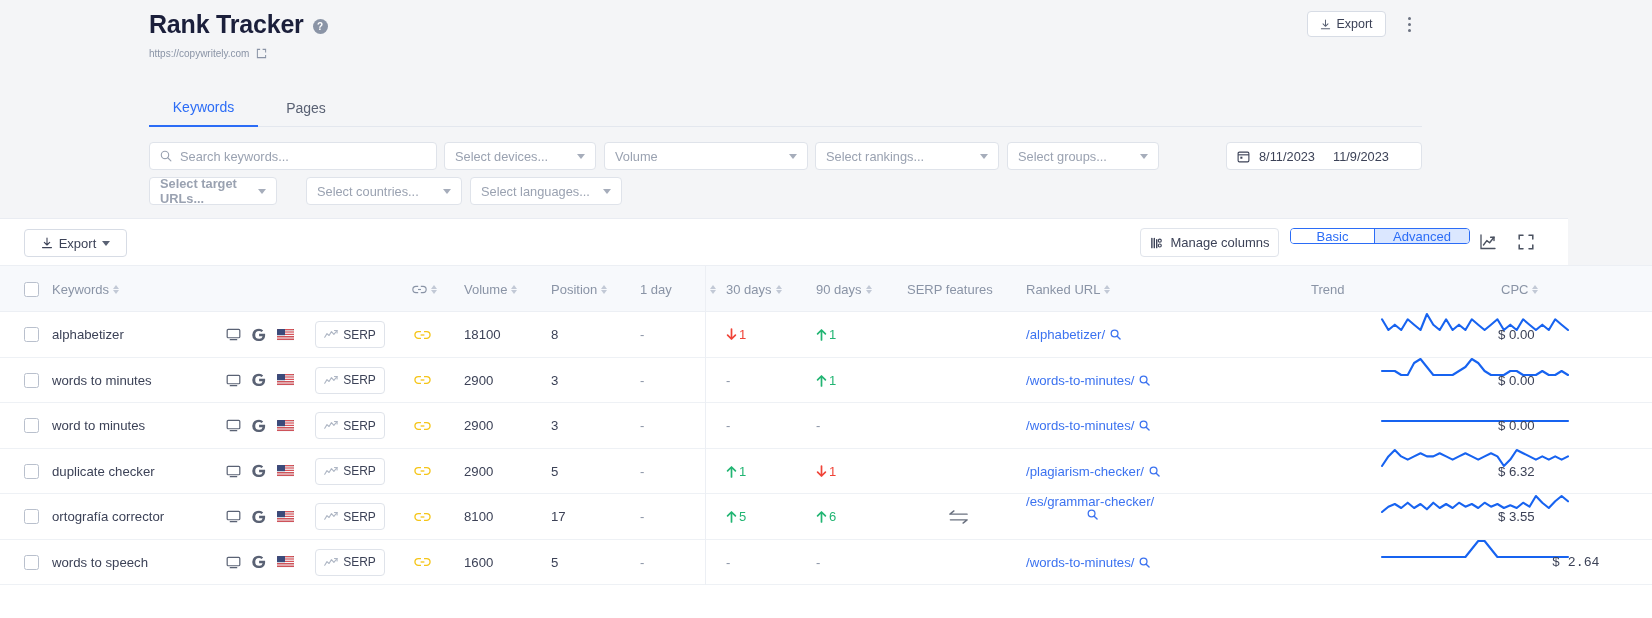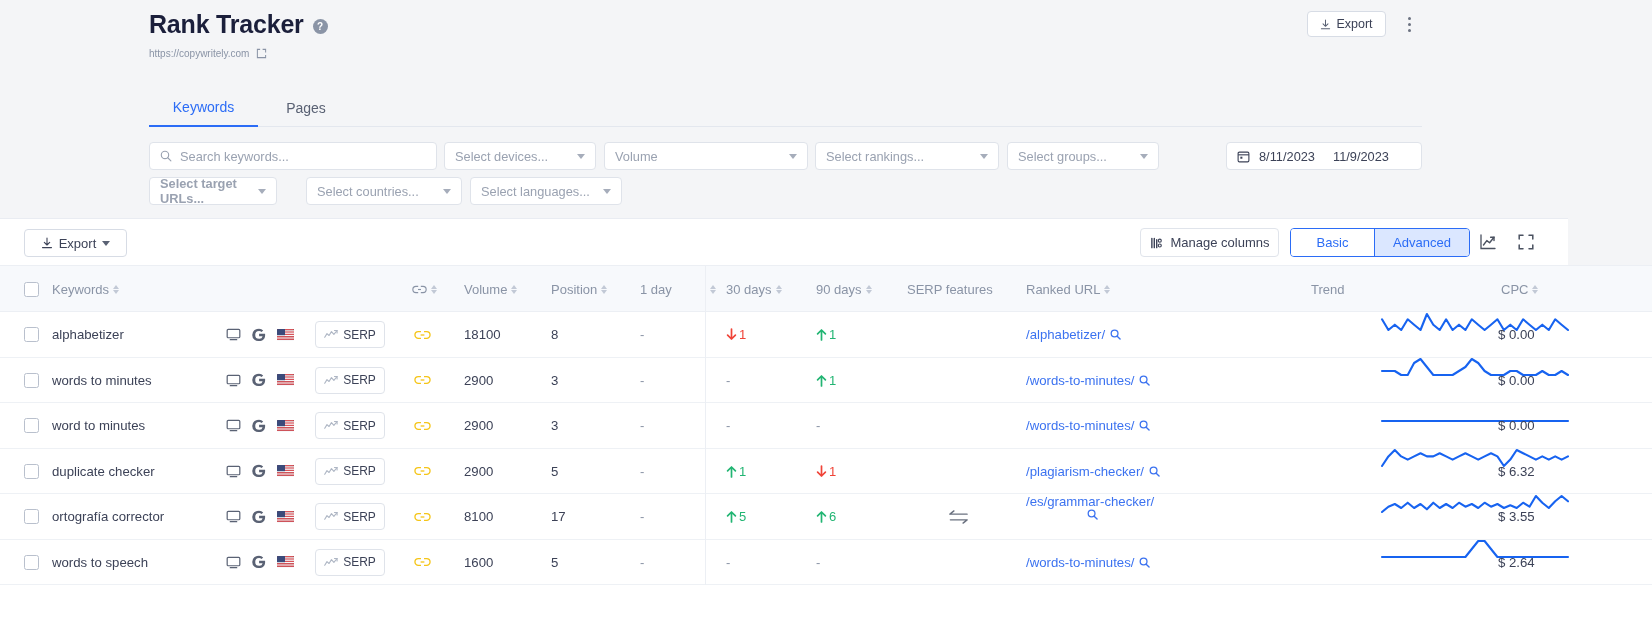--- a/index.html
+++ b/index.html
@@ -82,21 +82,21 @@
     font-size: 13px; color: #3c4257; cursor: pointer;
   }
   .export-btn .caret { width: 0; height: 0; border-left: 4px solid transparent;
     border-right: 4px solid transparent; border-top: 5px solid #5a6274; }
   .manage-cols {
     position: absolute; left: 1140px; top: 9px; width: 139px; height: 29px;
     border: 1px solid #e0e4eb; border-radius: 4px; background: #fff;
     display: flex; align-items: center; justify-content: center; gap: 7px;
     font-size: 13px; color: #3c4257; cursor: pointer;
   }
-  .seg { position: absolute; left: 1290px; top: 9px; height: 29px; display: flex;
+  .seg { position: absolute; left: 1290px; top: 9px; height: 16px; display: flex;
     border: 1px solid #2b6cf6; border-radius: 4px; overflow: hidden; }
   .seg div { display: flex; align-items: center; justify-content: center;
     font-size: 13px; color: #2b6cf6; cursor: pointer; background: #fff; }
   .seg .s1 { width: 84px; border-right: 1px solid #2b6cf6; }
   .seg .s2 { width: 94px; background: #dbe7ff; }
   .tb-icon { position: absolute; top: 13px; width: 20px; height: 20px; cursor: pointer; }
   .tb-chart { left: 1478px; }
   .tb-full { left: 1516px; }
 
   
@@ -919,19 +919,19 @@
                 <circle cx="5" cy="5" r="3.7" fill="none" stroke="#3b72f0" stroke-width="1.4"></circle>
                 <path d="M7.8 7.8L11 11" stroke="#3b72f0" stroke-width="1.5" stroke-linecap="round"></path>
               </svg>
             </span>
           </div>
           <div class="cell" style="left:1382px;top:-14px;">
             <svg width="186" height="24" viewBox="0 0 186 24">
               <polyline points="0.0,21.0 6.4,21.0 12.8,21.0 19.2,21.0 25.7,21.0 32.1,21.0 38.5,21.0 44.9,21.0 51.3,21.0 57.7,21.0 64.1,21.0 70.6,21.0 77.0,21.0 83.4,21.0 89.8,13.0 96.2,5.0 102.6,5.0 109.0,13.0 115.4,21.0 121.9,21.0 128.3,21.0 134.7,21.0 141.1,21.0 147.5,21.0 153.9,21.0 160.3,21.0 166.8,21.0 173.2,21.0 179.6,21.0 186.0,21.0" fill="none" stroke="#1763f0" stroke-width="2.1" stroke-linejoin="round" stroke-linecap="round"></polyline>
             </svg>
           </div>
-          <div class="cell" style="left:1498px;">
+          <div class="cell" style="left:1552px;font-family:Liberation Mono, monospace;">
             <span>$ 2.64</span>
           </div>
         </div>
       </div>
   </div>
 </div>
 
 </body></html>

